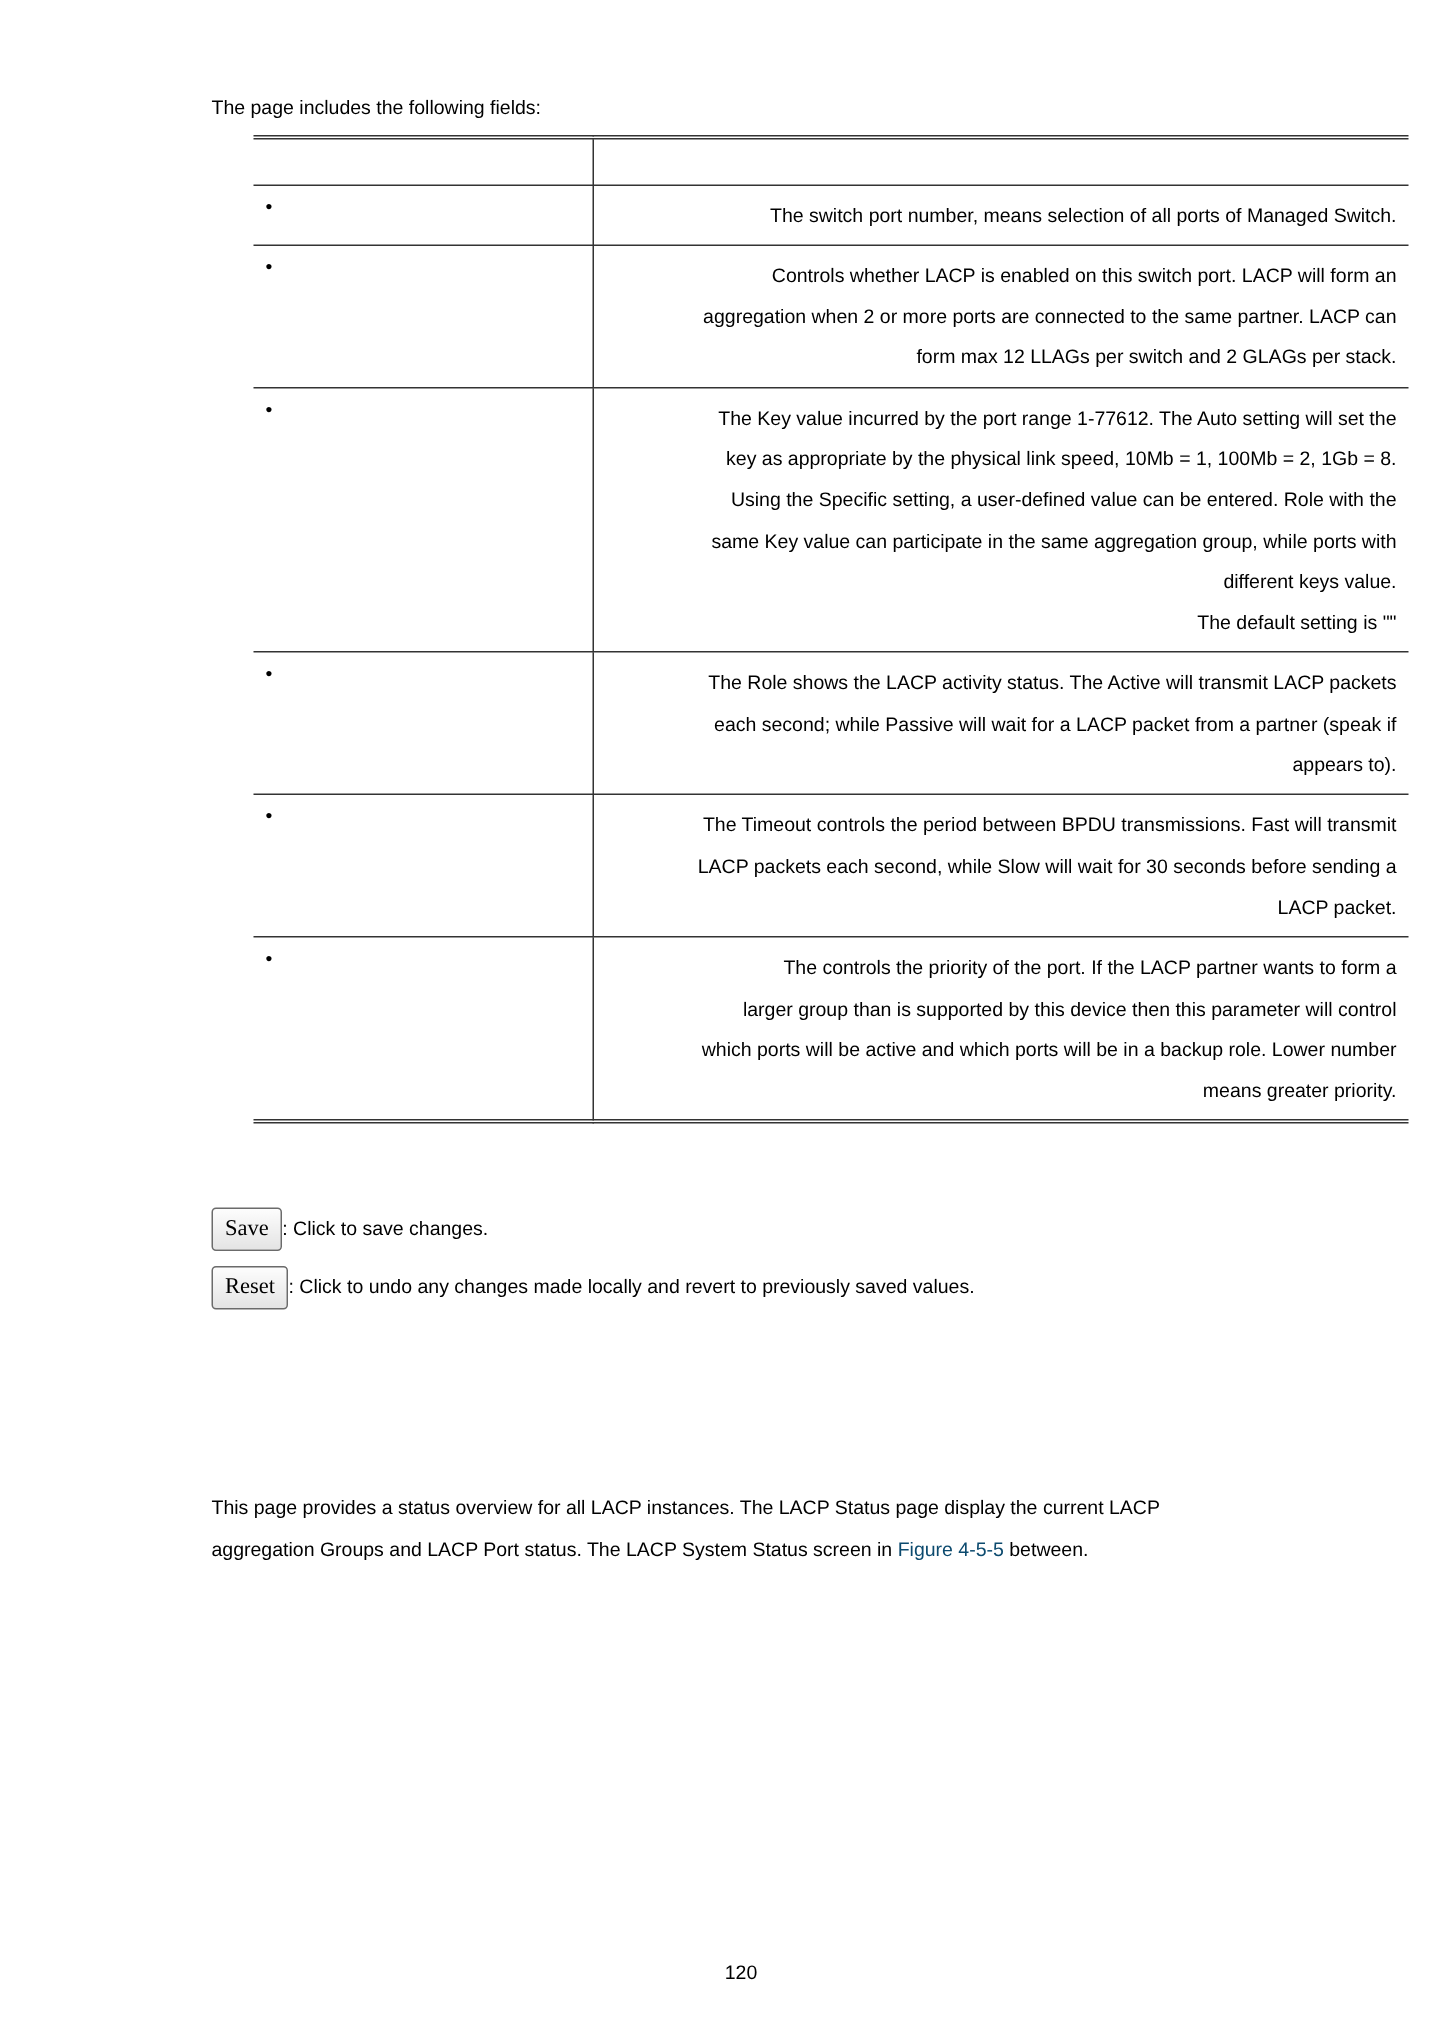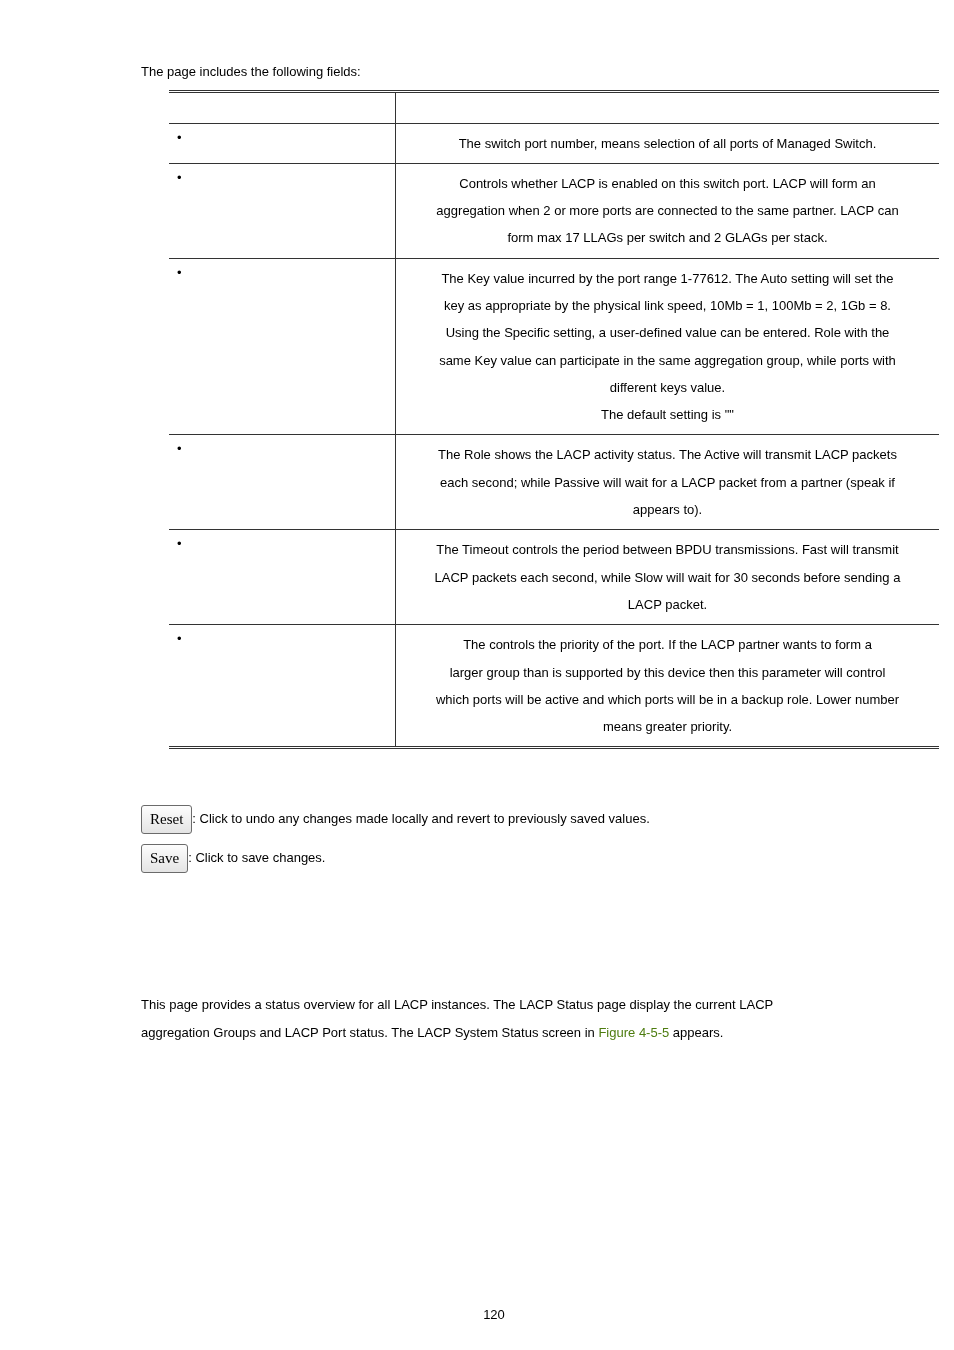--- a/index.html
+++ b/index.html
@@ -27,21 +27,21 @@
     width: 770px;
     margin: 4px 0 0 28px;
     border-top: 3px double #333;
     border-bottom: 3px double #333;
   }
   table.fields th, table.fields td {
     border-bottom: 1px solid #333;
     padding: 6px 8px 6px 8px;
     font-size: 13px;
     vertical-align: top;
-    text-align: center;
+    text-align: right;
   }
   table.fields thead th {
     font-weight: bold;
     height: 18px;
     border-right: 1px solid #333;
   }
   table.fields thead th:last-child {
     border-right: none;
   }
   table.fields td.obj {
@@ -80,21 +80,21 @@
   .btn-caption {
     vertical-align: middle;
   }
   .section {
     margin-top: 118px;
   }
   .body-para {
     line-height: 2.1;
   }
   .link {
-    color: #4d7c0f;
+    color: #0c4a6e;
   }
   .pagenum {
     position: absolute;
     bottom: 28px;
     width: 100%;
     left: 17px;
     text-align: center;
     font-size: 13px;
   }
 </style>
@@ -116,21 +116,21 @@
           <td class="obj"></td>
           <td>
             <div class="desc-line"><span>The switch port number, </span><span> means selection of all ports of Managed Switch.</span></div>
           </td>
         </tr>
         <tr>
           <td class="obj"></td>
           <td>
             <div class="desc-line"><span>Controls whether LACP is enabled on this switch port. LACP will form an</span></div>
             <div class="desc-line"><span>aggregation when 2 or more ports are connected to the same partner. LACP can</span></div>
-            <div class="desc-line"><span>form max 17 LLAGs per switch and 2 GLAGs per stack.</span></div>
+            <div class="desc-line"><span>form max 12 LLAGs per switch and 2 GLAGs per stack.</span></div>
           </td>
         </tr>
         <tr>
           <td class="obj"></td>
           <td>
             <div class="desc-line"><span>The Key value incurred by the port range 1-77612. The Auto setting will set the</span></div>
             <div class="desc-line"><span>key as appropriate by the physical link speed, 10Mb = 1, 100Mb = 2, 1Gb = 8.</span></div>
             <div class="desc-line"><span>Using the Specific setting, a user-defined value can be entered. Role with the</span></div>
             <div class="desc-line"><span>same Key value can participate in the same aggregation group, while ports with</span></div>
             <div class="desc-line"><span>different keys value.</span></div>
@@ -160,28 +160,28 @@
             <div class="desc-line"><span>larger group than is supported by this device then this parameter will control</span></div>
             <div class="desc-line"><span>which ports will be active and which ports will be in a backup role. Lower number</span></div>
             <div class="desc-line"><span>means greater priority.</span></div>
           </td>
         </tr>
       </tbody>
 </table>
 
 <div class="buttons-block">
   <div class="btn-line">
-    <span class="btn-img">Reset</span><span class="btn-caption">: Click to undo any changes made locally and revert to previously saved values.</span>
+    <span class="btn-img">Save</span><span class="btn-caption">: Click to save changes.</span>
   </div>
   <div class="btn-line">
-    <span class="btn-img">Save</span><span class="btn-caption">: Click to save changes.</span>
+    <span class="btn-img">Reset</span><span class="btn-caption">: Click to undo any changes made locally and revert to previously saved values.</span>
   </div>
 </div>
 
 <div class="section">
   <p class="body-para">
-    <span>This page provides a status overview for all LACP instances. The LACP Status page display the current LACP aggregation Groups and LACP Port status. The LACP System Status screen in </span><span class="link">Figure 4-5-5</span><span> appears.</span>
+    <span>This page provides a status overview for all LACP instances. The LACP Status page display the current LACP aggregation Groups and LACP Port status. The LACP System Status screen in </span><span class="link">Figure 4-5-5</span><span> between.</span>
   </p>
 </div>
 
 <div class="pagenum">120</div>
 
 </div>
 
 </body></html>

